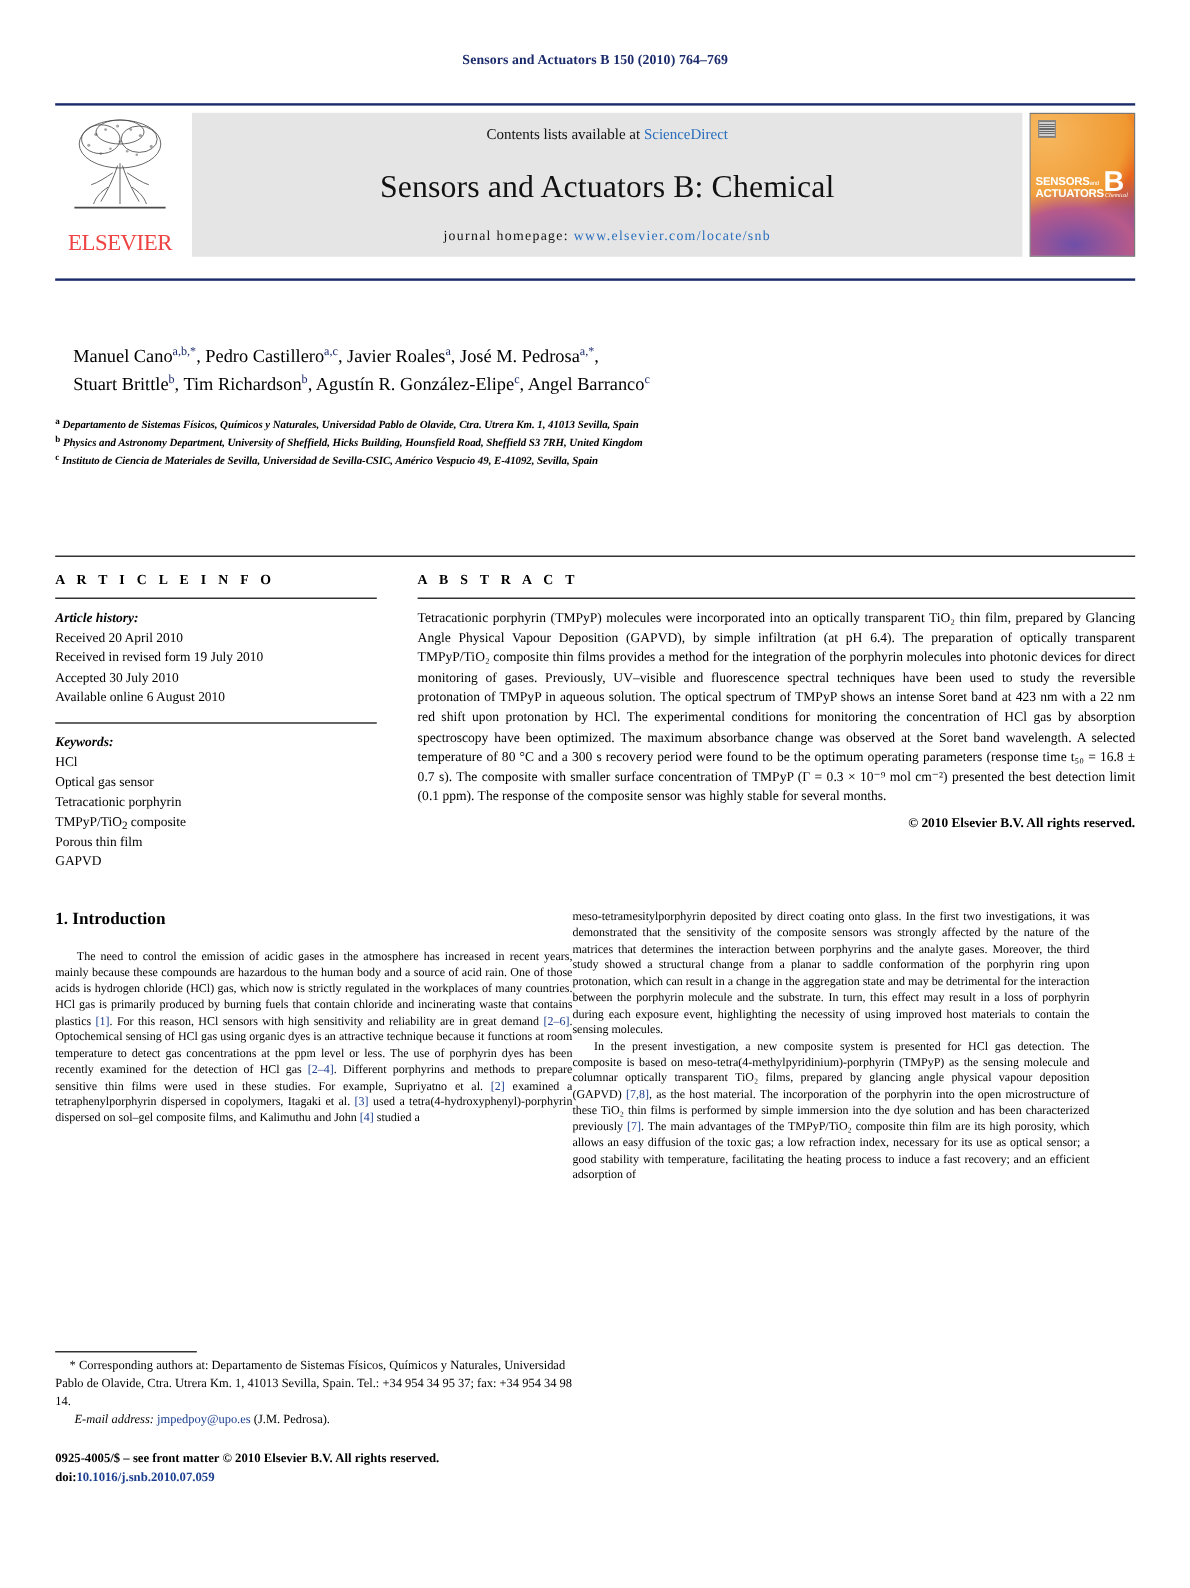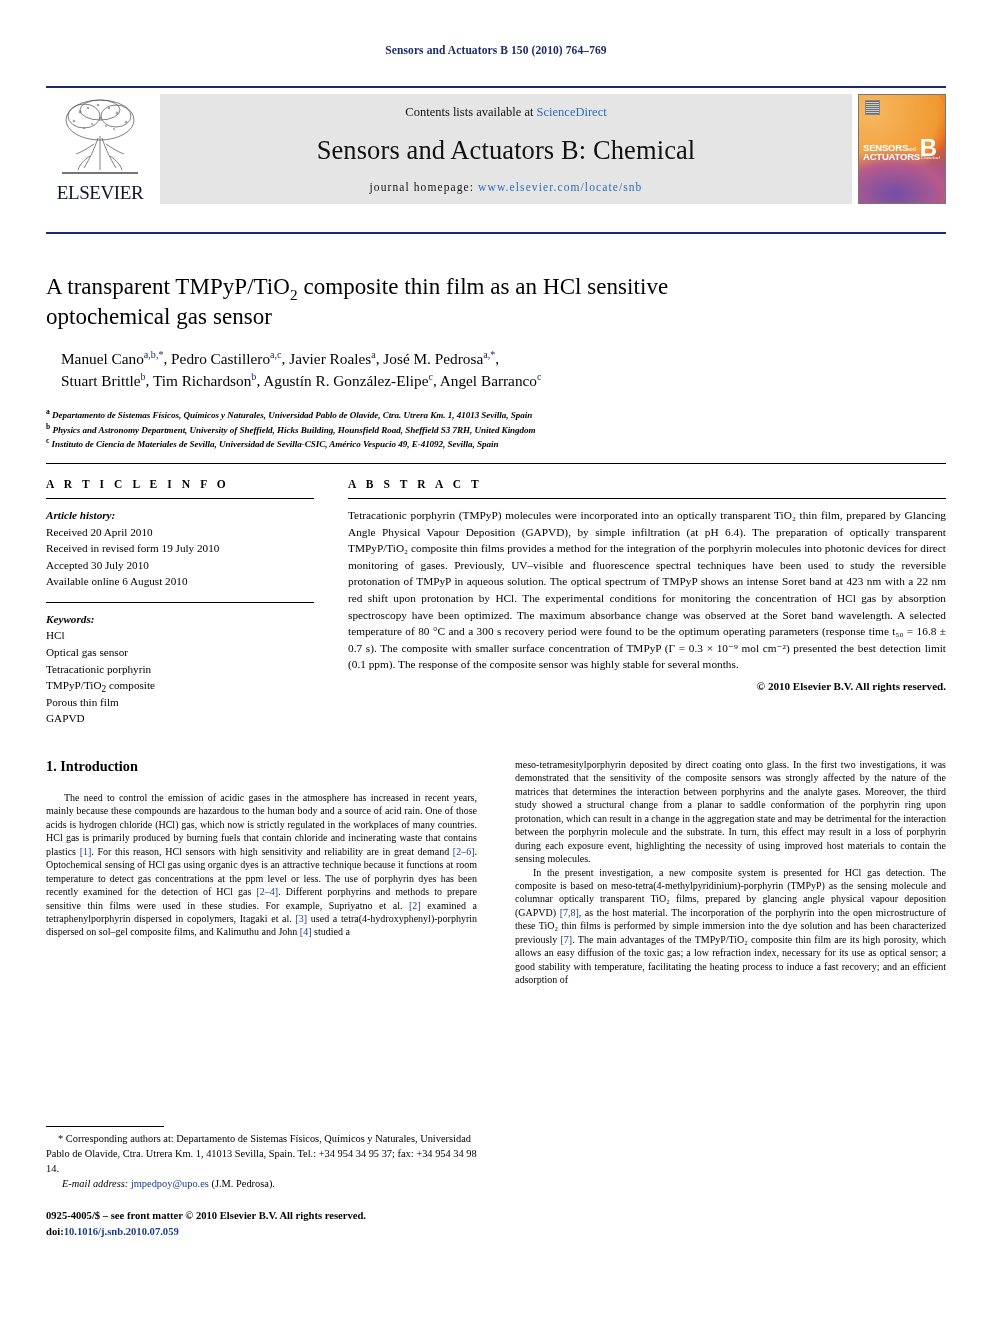--- a/index.html
+++ b/index.html
@@ -54,24 +54,24 @@
     flex-direction: column;
     justify-content: flex-end;
     align-items: center;
     padding-bottom: 2px;
   }
   .tree-svg { display:block; }
   .elsevier-word {
     font-family: "Liberation Serif", serif;
     font-size: 19px;
     letter-spacing: -0.4px;
-    color: #0f172a;
+    color: #ef4444;
     font-weight: normal;
     line-height: 1;
-    margin-top: 1px;
+    margin-top: 11px;
   }
   .mast-center {
     flex: 1 1 auto;
     background: #e5e5e5;
     display: flex;
     flex-direction: column;
     align-items: center;
     justify-content: space-between;
     padding: 11px 0 11px 0;
     margin-left: 6px;
@@ -230,21 +230,20 @@
     font-weight: bold;
   }
 
   
   .body-cols {
     position: absolute;
     top: 758px;
     left: 46px;
     width: 900px;
     display: flex;
-    gap: 38px;
   }
   .bcol { width: 431px; flex: 0 0 431px; }
   h2.sec {
     font-family: "Liberation Serif", serif;
     font-size: 14.3px;
     font-weight: bold;
     margin: 0 0 16px 0;
   }
   p.body {
     font-size: 10px;
@@ -347,24 +346,20 @@
         <span>SENSORS</span><span class="small">and</span><br>
         <span>ACTUATORS</span>
       </div>
       <div class="cov-b">B</div>
       <div class="cov-chem">Chemical</div>
     </div>
   </div>
   <div class="mast-rule"></div>
 
   <div class="title-block">
-    <h1 class="art-title">
-      <span>A transparent TMPyP/TiO</span><sub>2</sub><span> composite thin film as an HCl sensitive</span><br>
-      <span>optochemical gas sensor</span>
-    </h1>
 
     <p class="authors">
       <span>Manuel Cano</span><sup>a,b,*</sup>, <span>Pedro Castillero</span><sup>a,c</sup>, <span>Javier Roales</span><sup>a</sup>, <span>José M. Pedrosa</span><sup>a,*</sup>,<br>
       <span>Stuart Brittle</span><sup>b</sup>, <span>Tim Richardson</span><sup>b</sup>, <span>Agustín R. González-Elipe</span><sup>c</sup>, <span>Angel Barranco</span><sup>c</sup>
     </p>
 
     <div class="affils">
       <div><sup>a</sup> <span>Departamento de Sistemas Físicos, Químicos y Naturales, Universidad Pablo de Olavide, Ctra. Utrera Km. 1, 41013 Sevilla, Spain</span></div>
       <div><sup>b</sup> <span>Physics and Astronomy Department, University of Sheffield, Hicks Building, Hounsfield Road, Sheffield S3 7RH, United Kingdom</span></div>
       <div><sup>c</sup> <span>Instituto de Ciencia de Materiales de Sevilla, Universidad de Sevilla-CSIC, Américo Vespucio 49, E-41092, Sevilla, Spain</span></div>

